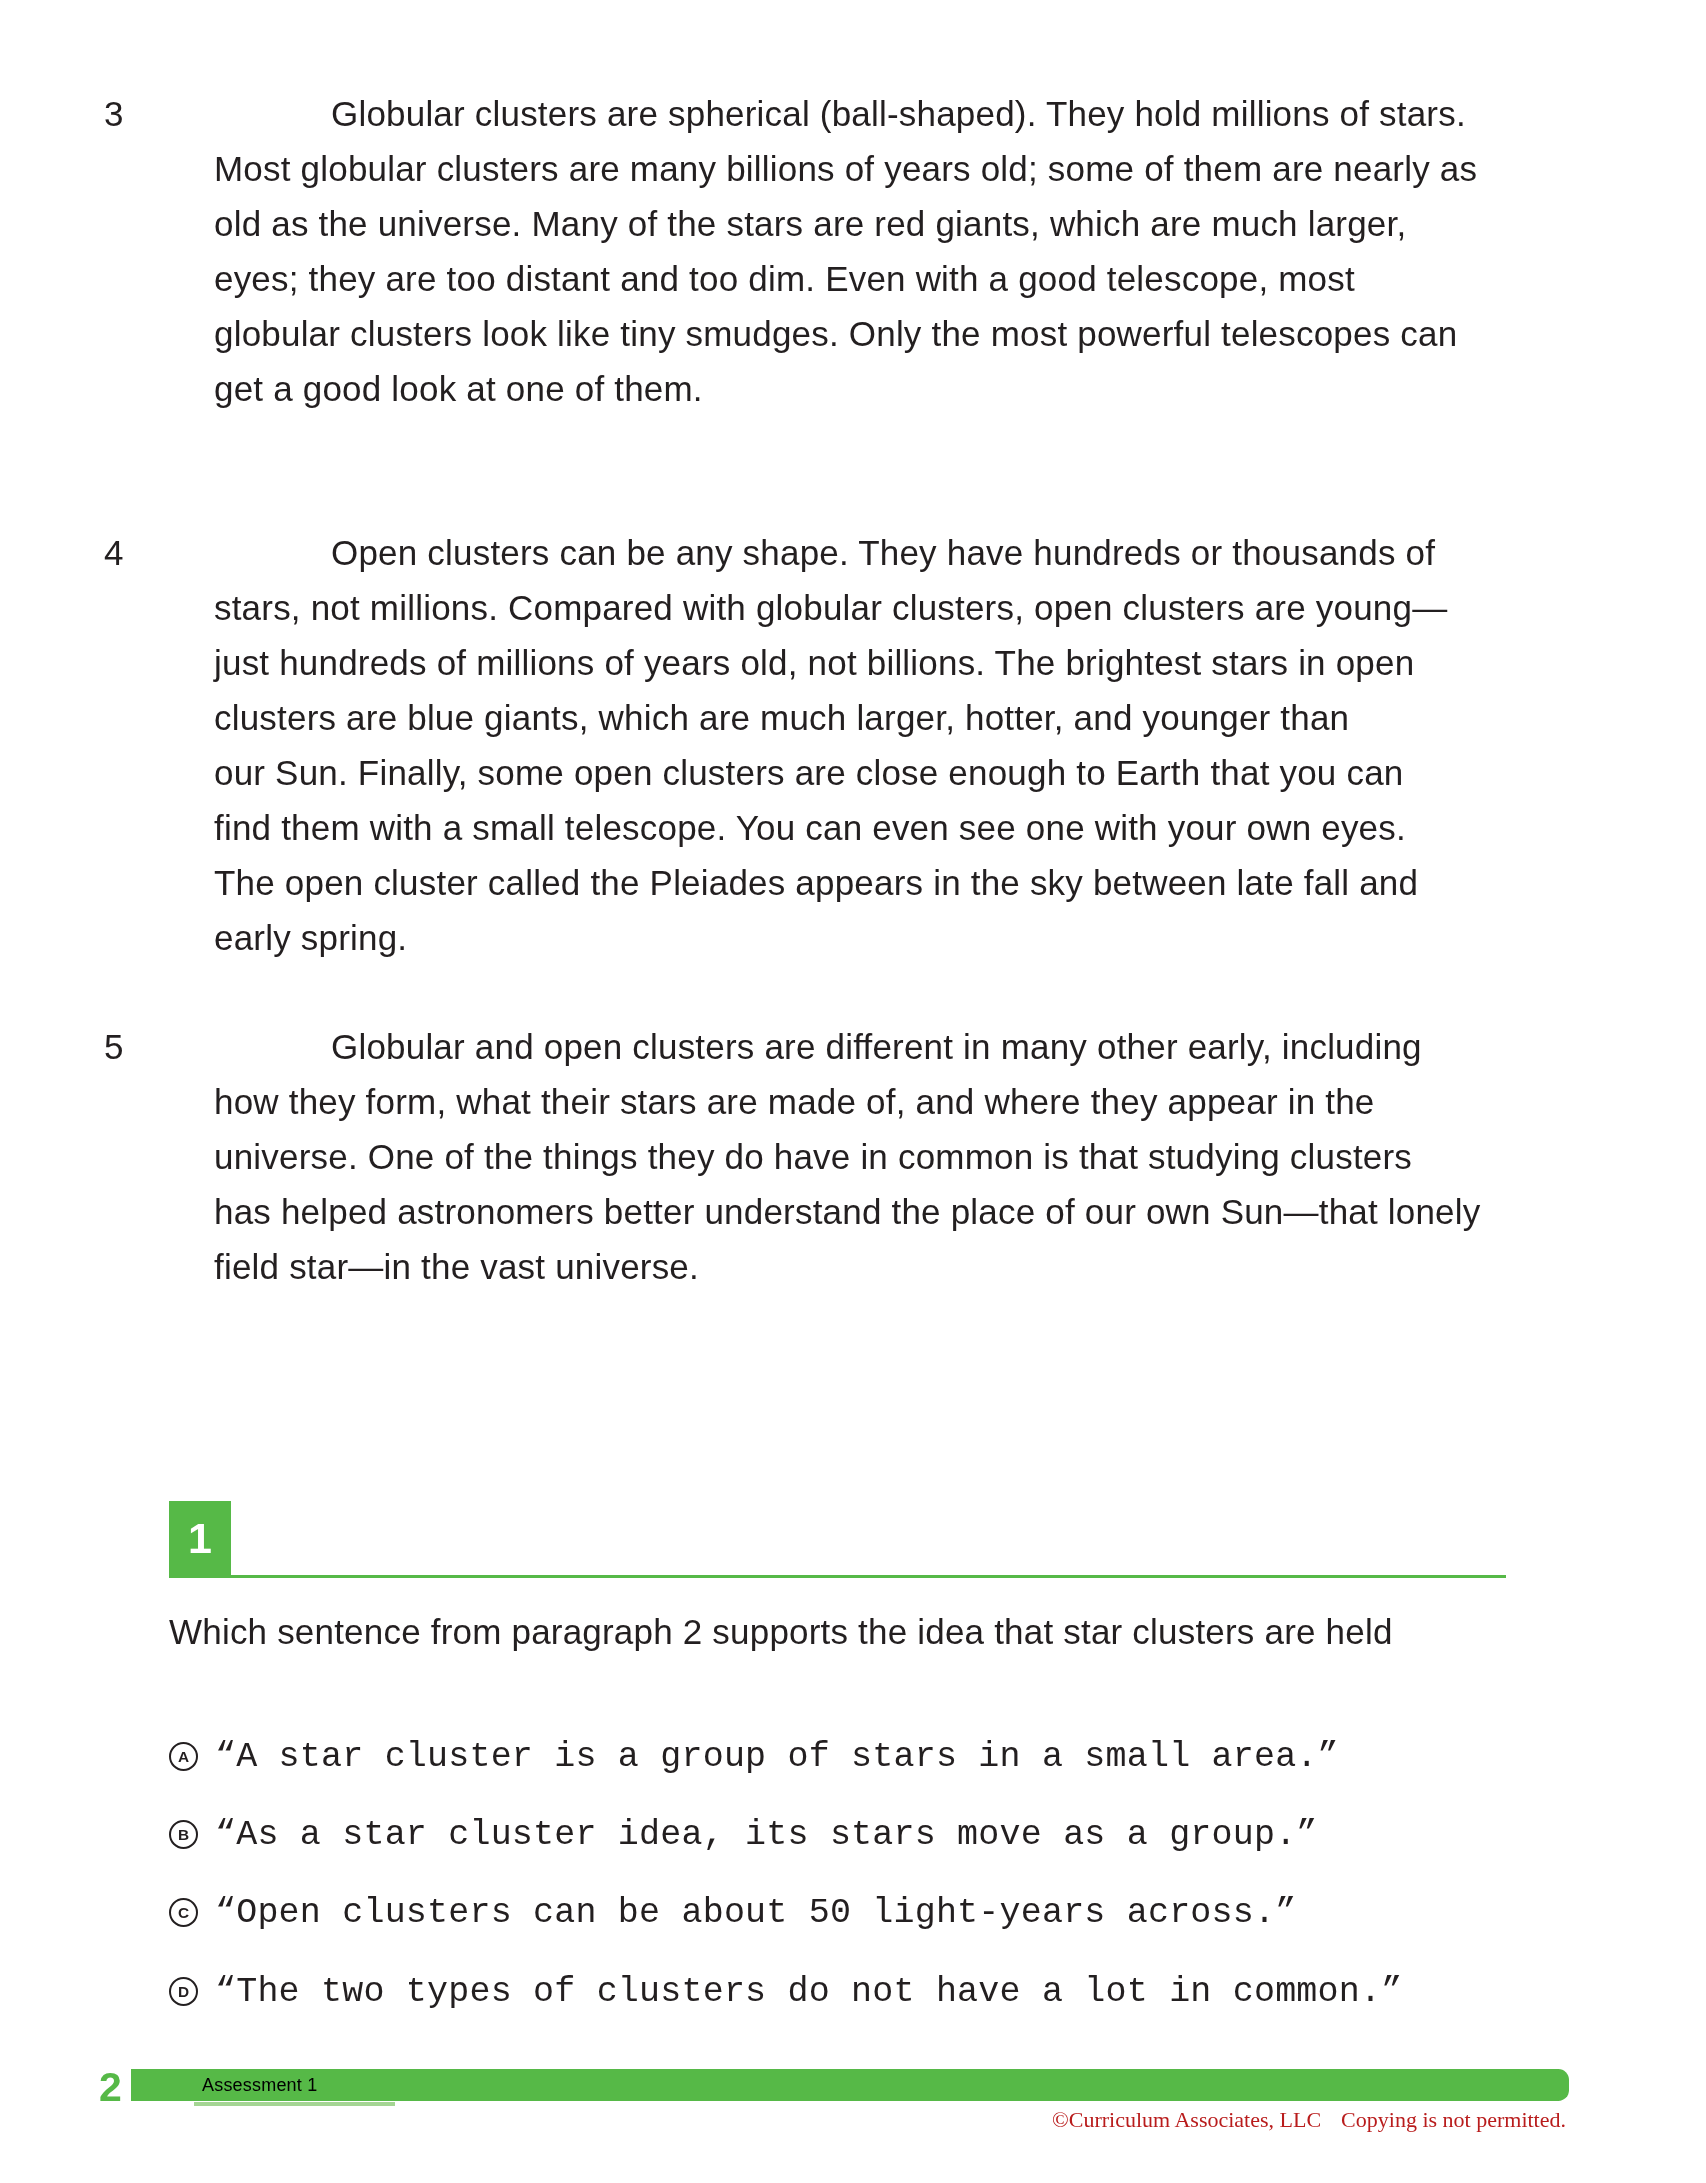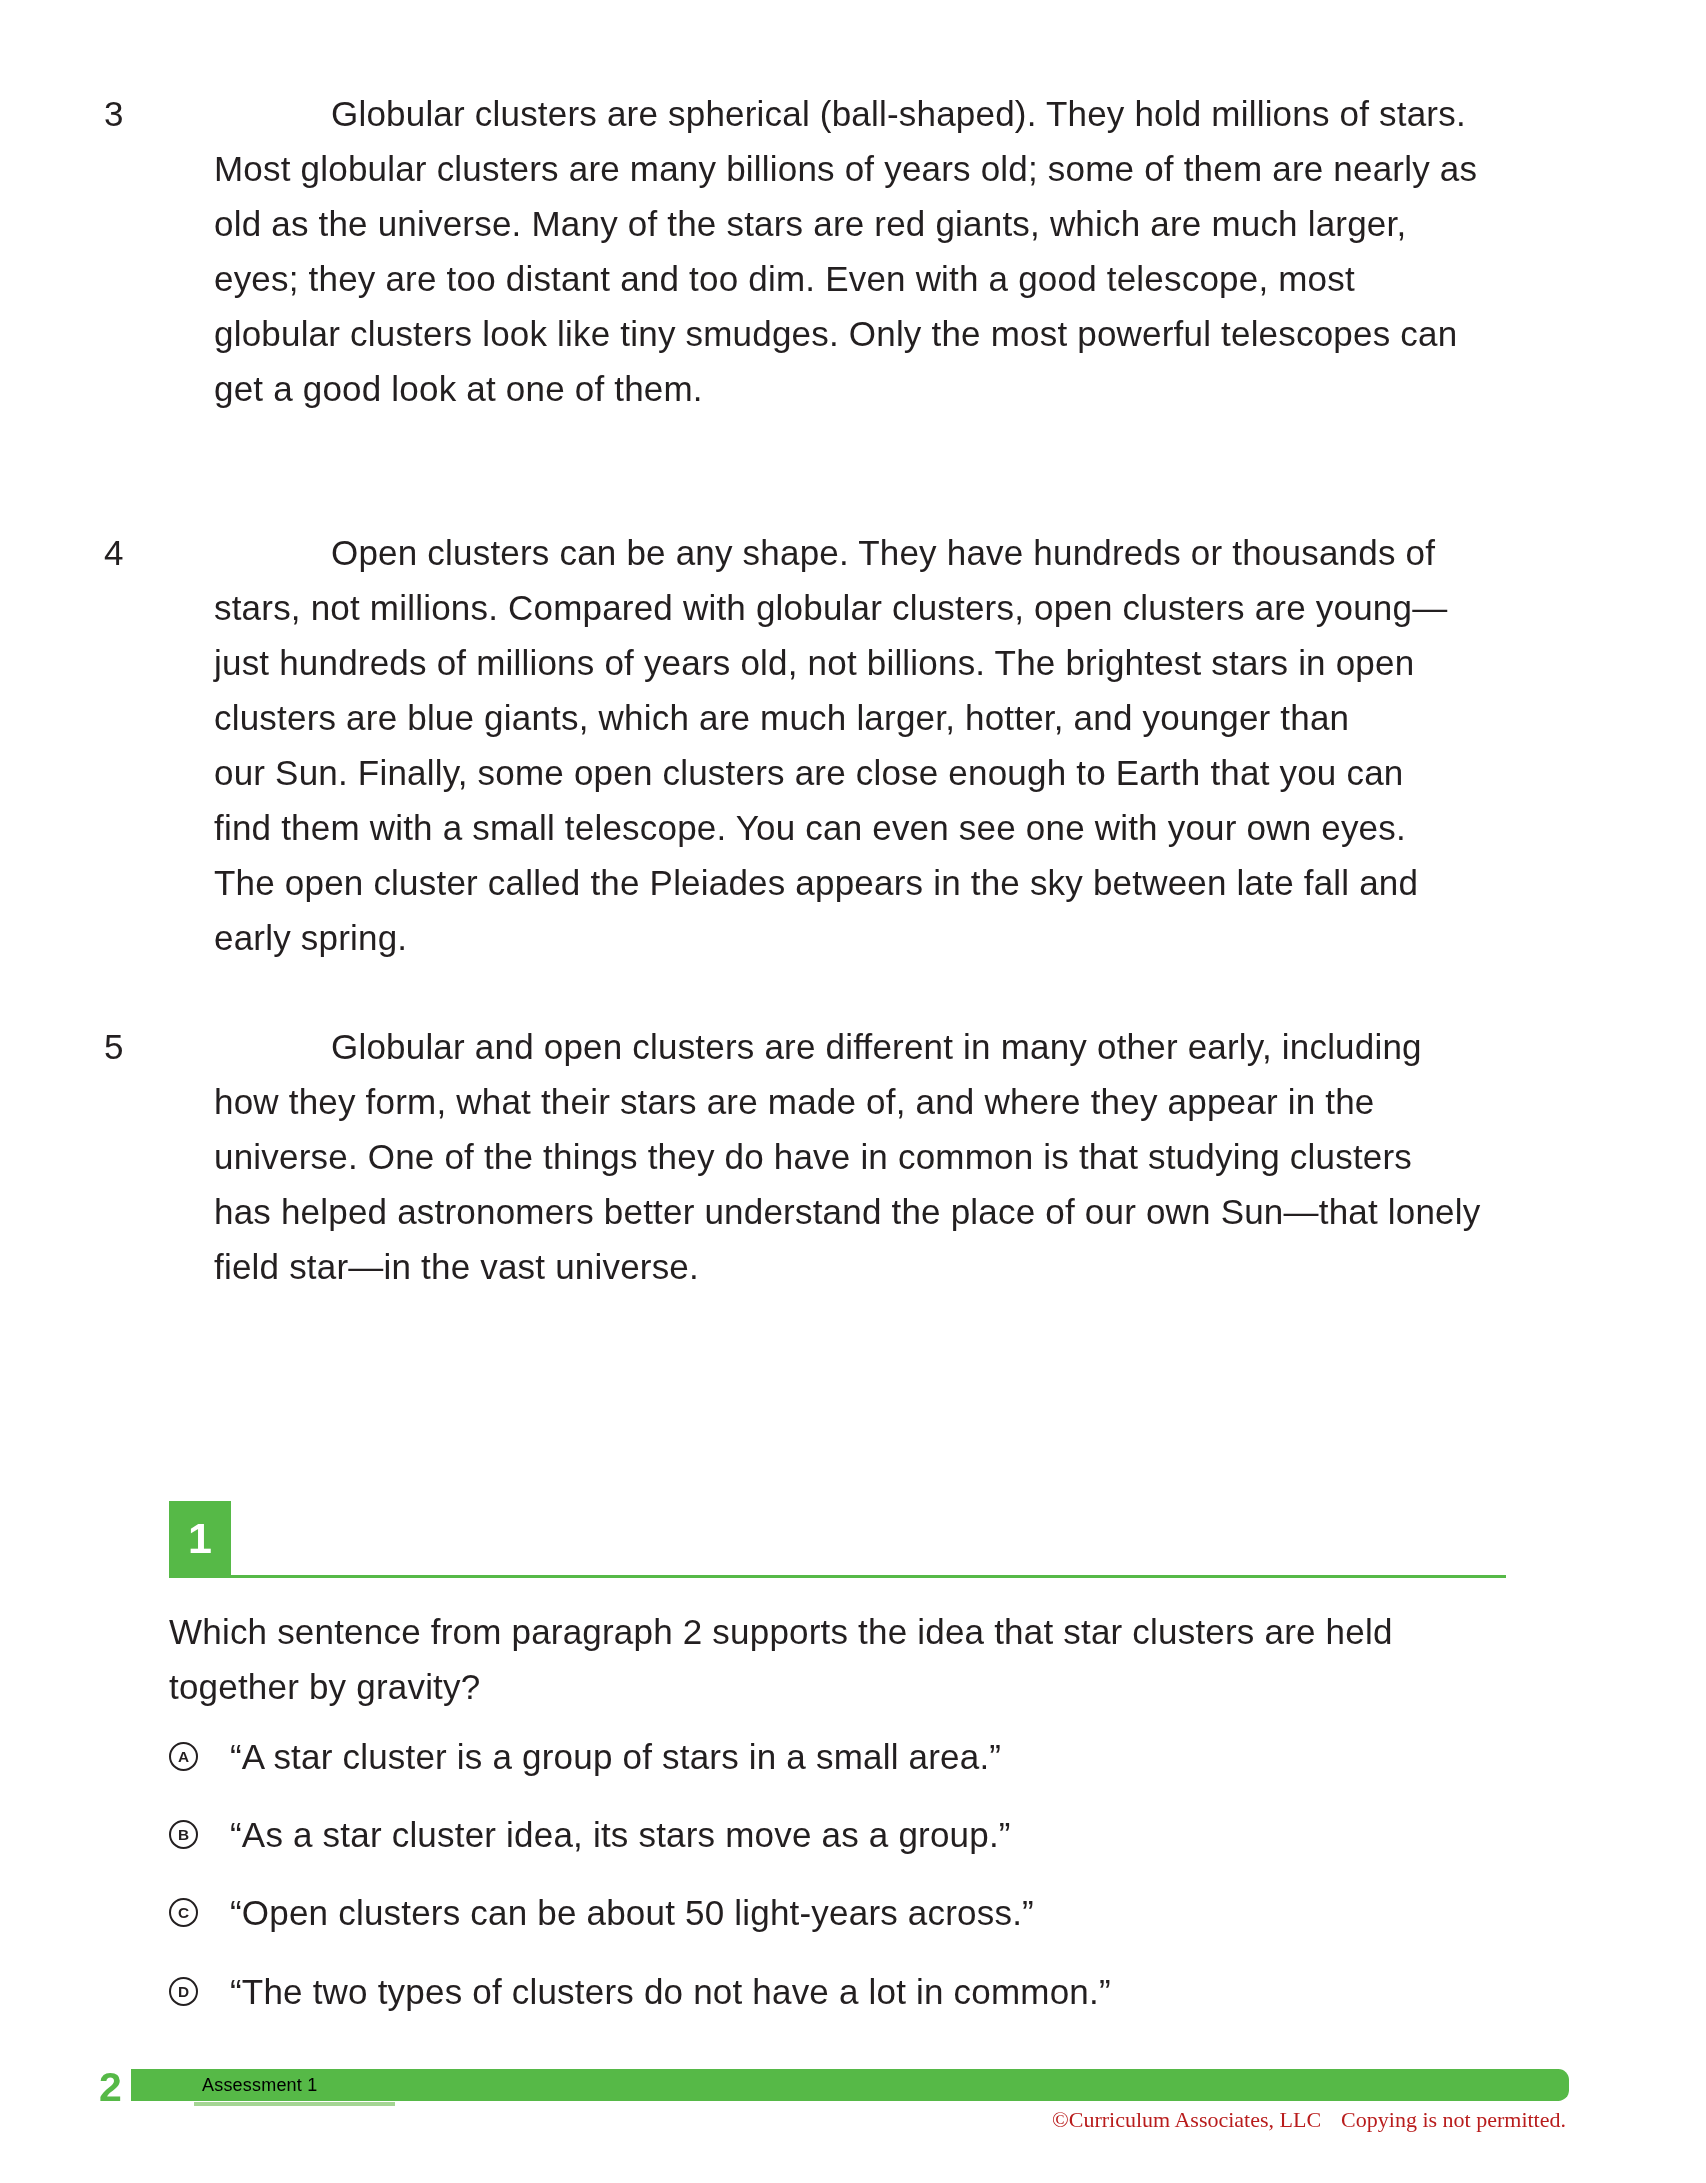--- a/index.html
+++ b/index.html
@@ -35,21 +35,21 @@
   }
   .choice{
     position:absolute;left:169px;height:55px;display:flex;align-items:center;
     font-size:35px;letter-spacing:0.2px;white-space:nowrap;
   }
   .choice .bubble{
     width:25px;height:25px;border:2px solid #231f20;border-radius:50%;
     display:flex;align-items:center;justify-content:center;flex:0 0 auto;
     font-size:15.4px;font-weight:bold;letter-spacing:0;
   }
-  .choice .choice-text{margin-left:32px;}
+  .choice .choice-text{margin-left:17px;font-family:Liberation Mono, monospace;}
   .choice-a{top:1729px;}
   .choice-b{top:1807px;}
   .choice-c{top:1885px;}
   .choice-d{top:1964px;}
   
   .page-number{
     position:absolute;left:99px;top:2068px;font-size:41px;font-weight:bold;
     color:#56b947;line-height:39px;
   }
   .footer-bar{
@@ -109,21 +109,20 @@
     </div>
 </div>
 
 <div class="q-number-box">
   <span>1</span>
 </div>
 <div class="q-rule"></div>
 
 <div class="q-text">
     <div>Which sentence from paragraph 2 supports the idea that star clusters are held</div>
-    <div>together by gravity?</div>
   </div>
 
 <div class="choice choice-a">
   <span class="bubble">A</span>
   <span class="choice-text">“A star cluster is a group of stars in a small area.”</span>
 </div>
 <div class="choice choice-b">
   <span class="bubble">B</span>
   <span class="choice-text">“As a star cluster idea, its stars move as a group.”</span>
 </div>

